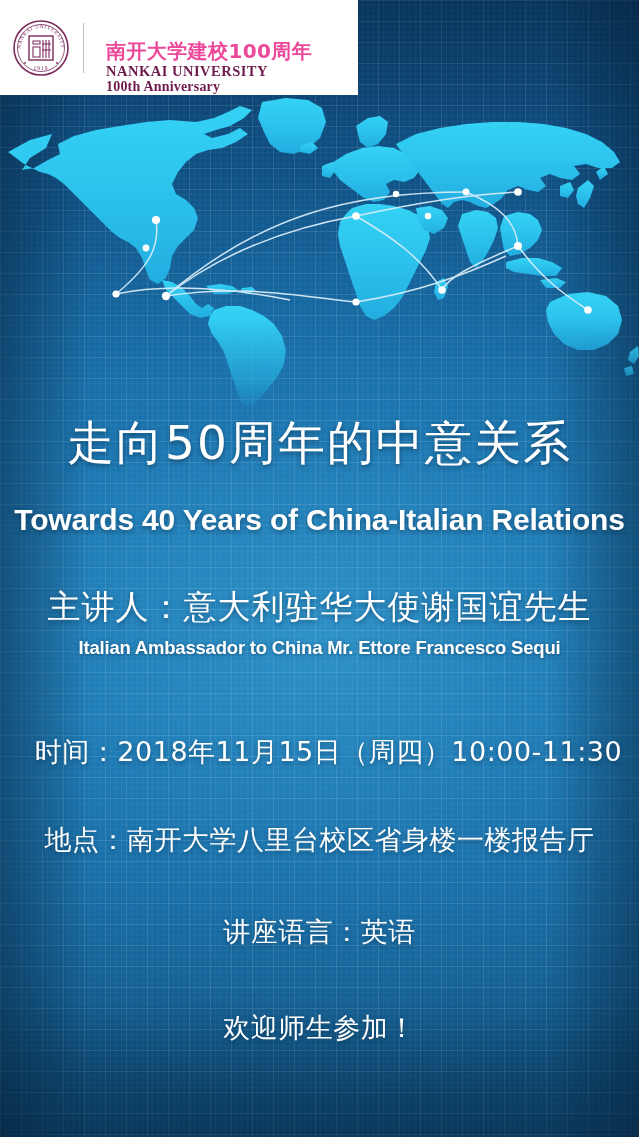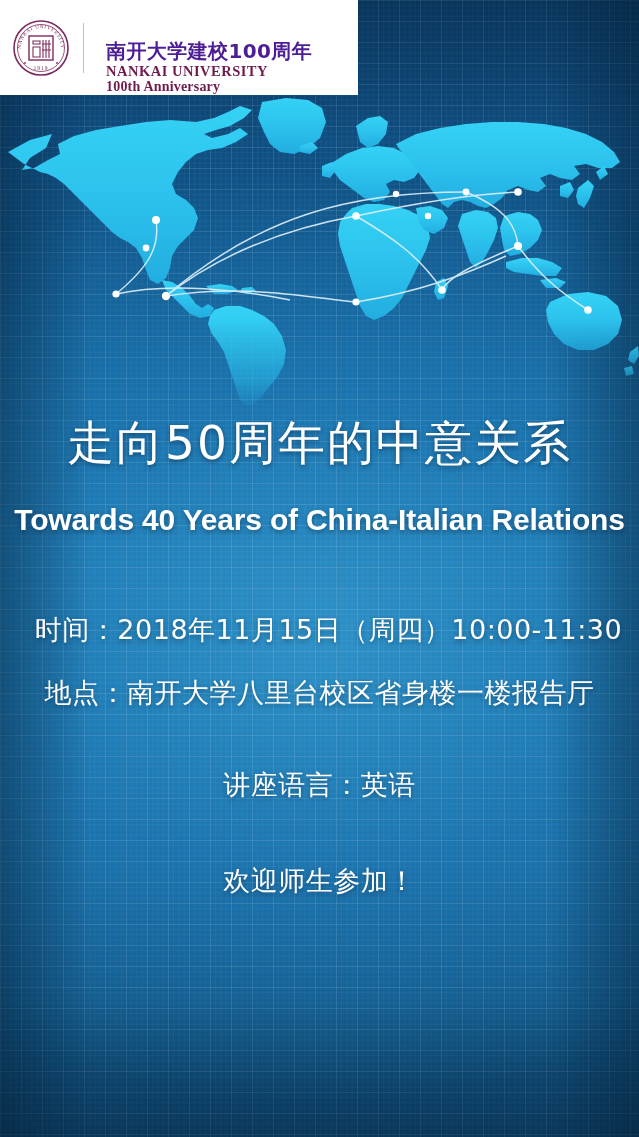--- a/index.html
+++ b/index.html
@@ -85,21 +85,21 @@
   .hdr-text {
     margin-left: 10px;
     color: #6b1f52;
     line-height: 1.06;
   }
   .hdr-cn {
     font-family: "DejaVu Sans", "Liberation Sans", sans-serif;
     font-size: 20px;
     font-weight: 700;
     letter-spacing: 0.4px;
-    color: #4c1d95;
+    color: #ec4899;
     white-space: nowrap;
     margin-top: 41px;
   }
   .hdr-en1 {
     font-family: "Liberation Serif", "DejaVu Serif", serif;
     font-size: 14.5px;
     font-weight: 700;
     letter-spacing: 0.5px;
     color: #6e1b4e;
     margin-top: 2px;
@@ -168,21 +168,21 @@
     text-shadow: 0 1px 4px rgba(3,32,58,0.5);
   }
   .info {
     font-family: "DejaVu Sans", "Liberation Sans", sans-serif;
     font-size: 27px;
     font-weight: 400;
     letter-spacing: 0.5px;
     text-shadow: 0 2px 5px rgba(3,32,58,0.45);
   }
   .info-time    { margin-top: 75px; padding-left: 18px; }
-  .info-venue   { margin-top: 27px; }
+  .info-venue   { margin-top: 52px; }
   .info-lang    { margin-top: 56px; }
   .info-welcome { margin-top: 60px; }
 </style>
 </head>
 <body>
 
 <div id="poster">
 
   <div id="grid-texture"></div>
 
@@ -333,19 +333,21 @@
     <div class="hdr-text">
       <div class="hdr-cn">南开大学建校100周年</div>
       <div class="hdr-en1">NANKAI UNIVERSITY</div>
       <div class="hdr-en2">100th Anniversary</div>
     </div>
   </div>
 
   <div id="content">
     <div class="line title-cn">走向50周年的中意关系</div>
     <div class="line title-en">Towards 40 Years of China-Italian Relations</div>
+    <div class="line speaker-cn">主讲人：意大利驻华大使谢国谊先生</div>
+    <div class="line speaker-en">Italian Ambassador to China Mr. Ettore Francesco Sequi</div>
     <div class="line info info-time">时间：2018年11月15日（周四）10:00-11:30</div>
     <div class="line info info-venue">地点：南开大学八里台校区省身楼一楼报告厅</div>
     <div class="line info info-lang">讲座语言：英语</div>
     <div class="line info info-welcome">欢迎师生参加！</div>
   </div>
 
 </div>
 
 </body></html>

